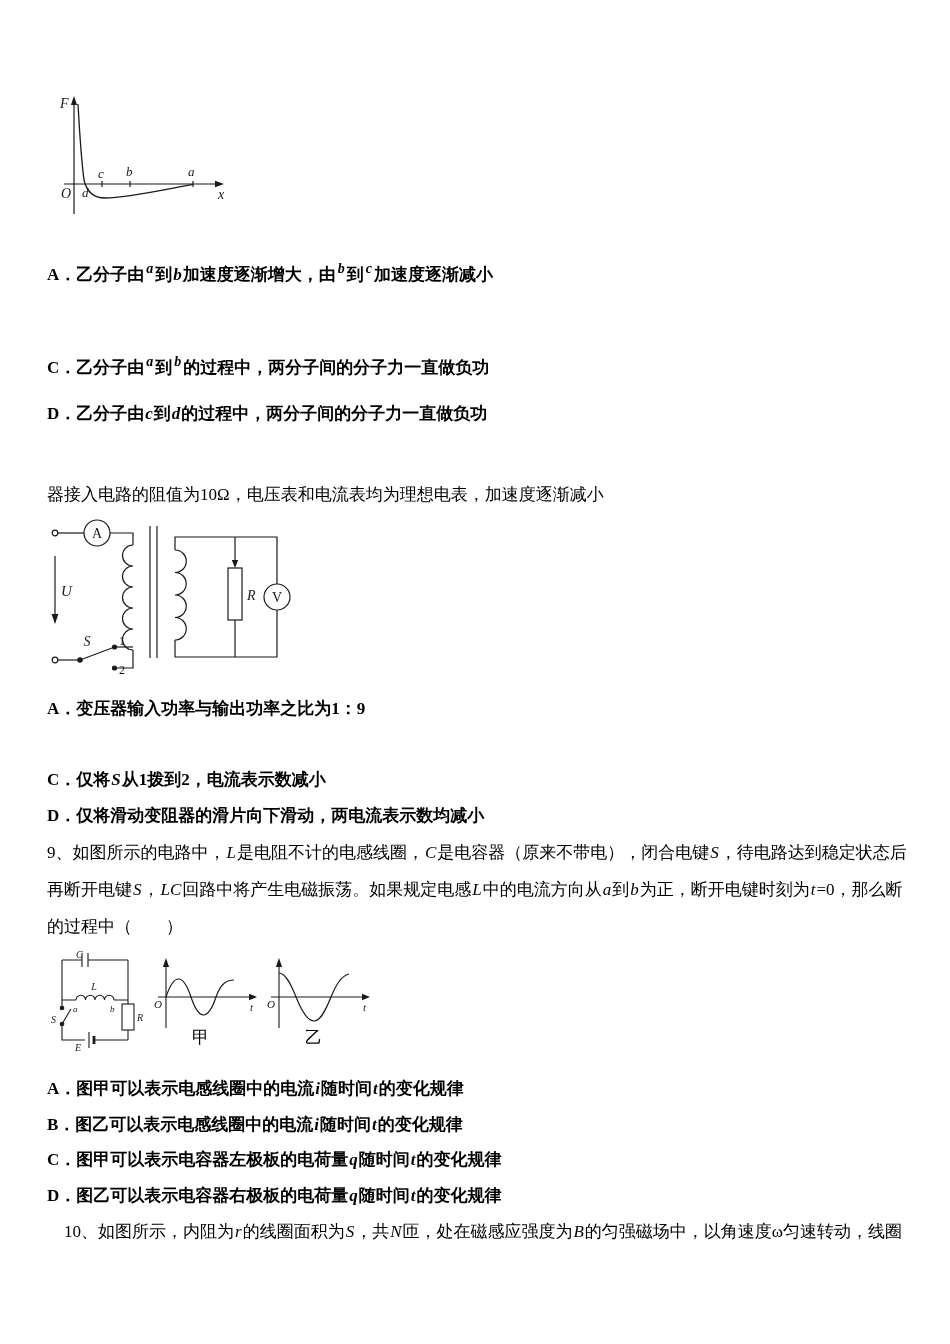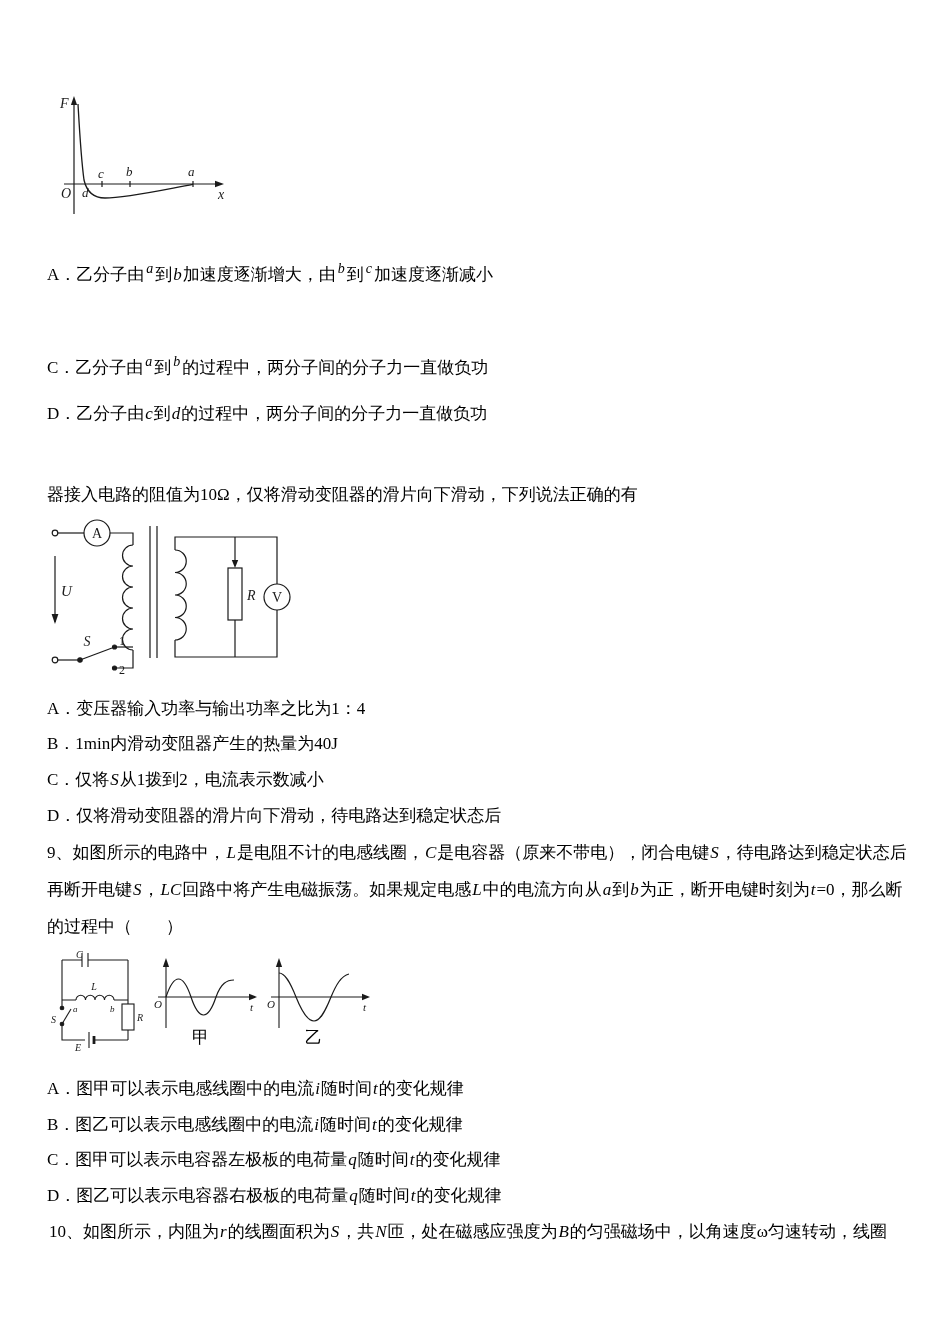--- a/index.html
+++ b/index.html
@@ -1,21 +1,21 @@
 <!DOCTYPE html>
 <html><head>
 <meta charset="utf-8">
 <style>
   html,body{margin:0;padding:0;background:#ffffff;}
   .page{
     position:relative;width:950px;height:1344px;background:#ffffff;
     font-family:"Liberation Serif","DejaVu Serif",serif;color:#000;overflow:hidden;
   }
   .t{position:absolute;font-size:17px;line-height:1.4;white-space:nowrap;}
-  .opt{font-weight:normal;}
+  .opt{font-weight:bold;}
   .var{font-style:italic;padding:0 1px;}
   .vsup{font-style:italic;position:relative;top:-7px;font-size:14px;margin:0 2px;display:inline-block;}
   .cap{font-size:17px;}
   svg{position:absolute;overflow:visible;}
   .lbl{font-family:"Liberation Serif","DejaVu Serif",serif;font-style:italic;fill:#1a1a1a;}
   .up{font-style:normal;}
 </style>
 </head>
 <body>
 
@@ -36,21 +36,21 @@
     <text class="lbl" x="24" y="105" font-size="13">d</text>
     <text class="lbl" x="40" y="86" font-size="13">c</text>
     <text class="lbl" x="68" y="84" font-size="13">b</text>
     <text class="lbl" x="130" y="84" font-size="13">a</text>
   </svg>
 
   <div class="t opt" style="left:47px;top:263px">A．乙分子由<span class="vsup">a</span>到<span class="var">b</span>加速度逐渐增大，由<span class="vsup">b</span>到<span class="vsup">c</span>加速度逐渐减小</div>
   <div class="t opt" style="left:47px;top:356px">C．乙分子由<span class="vsup">a</span>到<span class="vsup">b</span>的过程中，两分子间的分子力一直做负功</div>
   <div class="t opt" style="left:47px;top:402px">D．乙分子由<span class="var">c</span>到<span class="var">d</span>的过程中，两分子间的分子力一直做负功</div>
 
-  <div class="t" style="left:47px;top:483px">器接入电路的阻值为10Ω，仅将滑动变阻器的滑片向下滑动，下列说法正确的有</div>
+  <div class="t" style="left:47px;top:483px">器接入电路的阻值为10Ω，电压表和电流表均为理想电表，加速度逐渐减小</div>
 
   <svg style="left:45px;top:512px" width="260" height="168" viewBox="0 0 260 168">
     <g stroke="#1a1a1a" stroke-width="1.2" fill="none">
       <circle cx="10" cy="21" r="2.8"></circle>
       <circle cx="10" cy="148" r="2.8"></circle>
       <path d="M12.8,21 H39"></path>
       <circle cx="52" cy="21" r="13"></circle>
       <path d="M65,21 H88 V33"></path>
       <path d="M88,33 A10.5,10.5 0 0 0 88,54 A10.5,10.5 0 0 0 88,75 A10.5,10.5 0 0 0 88,96 A10.5,10.5 0 0 0 88,117 A10.5,10.5 0 0 0 88,138"></path>
       <path d="M88,138 V156 H70"></path>
@@ -74,24 +74,23 @@
     <polygon points="186.8,48 193.2,48 190,56" fill="#1a1a1a"></polygon>
     <text class="lbl up" x="52" y="26" text-anchor="middle" font-size="14">A</text>
     <text class="lbl" x="16" y="84" font-size="15">U</text>
     <text class="lbl" x="42" y="134" text-anchor="middle" font-size="14">S</text>
     <text class="lbl up" x="74" y="133" font-size="12">1</text>
     <text class="lbl up" x="74" y="162" font-size="12">2</text>
     <text class="lbl" x="202" y="88" font-size="14">R</text>
     <text class="lbl up" x="232" y="90" text-anchor="middle" font-size="14">V</text>
   </svg>
 
-  <div class="t opt" style="left:47px;top:697px">A．变压器输入功率与输出功率之比为1：4</div>
-  <div class="t opt" style="left:47px;top:732px">B．1min内滑动变阻器产生的热量为40J</div>
+  <div class="t opt" style="left:47px;top:697px">A．变压器输入功率与输出功率之比为1：9</div>
   <div class="t opt" style="left:47px;top:768px">C．仅将<span class="var">S</span>从1拨到2，电流表示数减小</div>
-  <div class="t opt" style="left:47px;top:804px">D．仅将滑动变阻器的滑片向下滑动，待电路达到稳定状态后</div>
+  <div class="t opt" style="left:47px;top:804px">D．仅将滑动变阻器的滑片向下滑动，两电流表示数均减小</div>
 
   <div class="t" style="left:47px;top:841px">9、如图所示的电路中，<span class="var">L</span>是电阻不计的电感线圈，<span class="var">C</span>是电容器（原来不带电），闭合电键<span class="var">S</span>，待电路达到稳定状态后</div>
   <div class="t" style="left:47px;top:878px">再断开电键<span class="var">S</span>，<span class="var">LC</span>回路中将产生电磁振荡。如果规定电感<span class="var">L</span>中的电流方向从<span class="var">a</span>到<span class="var">b</span>为正，断开电键时刻为<span class="var">t</span>=0，那么断</div>
   <div class="t" style="left:47px;top:915px">的过程中（　　）</div>
 
   <svg style="left:48px;top:950px" width="100" height="104" viewBox="0 0 100 104">
     <g stroke="#1a1a1a" stroke-width="1.1" fill="none">
       <path d="M14,10 H34 M40,10 H80"></path>
       <path d="M34,3 V17 M40,3 V17"></path>
       <path d="M80,10 V54"></path>
@@ -142,15 +141,15 @@
   </svg>
 
   <div class="t cap" style="left:192px;top:1026px">甲</div>
   <div class="t cap" style="left:305px;top:1026px">乙</div>
 
   <div class="t opt" style="left:47px;top:1077px">A．图甲可以表示电感线圈中的电流<span class="var">i</span>随时间<span class="var">t</span>的变化规律</div>
   <div class="t opt" style="left:47px;top:1148px">C．图甲可以表示电容器左极板的电荷量<span class="var">q</span>随时间<span class="var">t</span>的变化规律</div>
   <div class="t opt" style="left:47px;top:1113px">B．图乙可以表示电感线圈中的电流<span class="var">i</span>随时间<span class="var">t</span>的变化规律</div>
   <div class="t opt" style="left:47px;top:1184px">D．图乙可以表示电容器右极板的电荷量<span class="var">q</span>随时间<span class="var">t</span>的变化规律</div>
 
-  <div class="t" style="left:49px;top:1220px">10、如图所示，内阻为<span class="var">r</span>的线圈面积为<span class="var">S</span>，共<span class="var">N</span>匝，处在磁感应强度为<span class="var">B</span>的匀强磁场中，以角速度ω匀速转动，线圈</div>
+  <div class="t" style="left:64px;top:1220px">10、如图所示，内阻为<span class="var">r</span>的线圈面积为<span class="var">S</span>，共<span class="var">N</span>匝，处在磁感应强度为<span class="var">B</span>的匀强磁场中，以角速度ω匀速转动，线圈</div>
 
 </div>
 
 </body></html>

